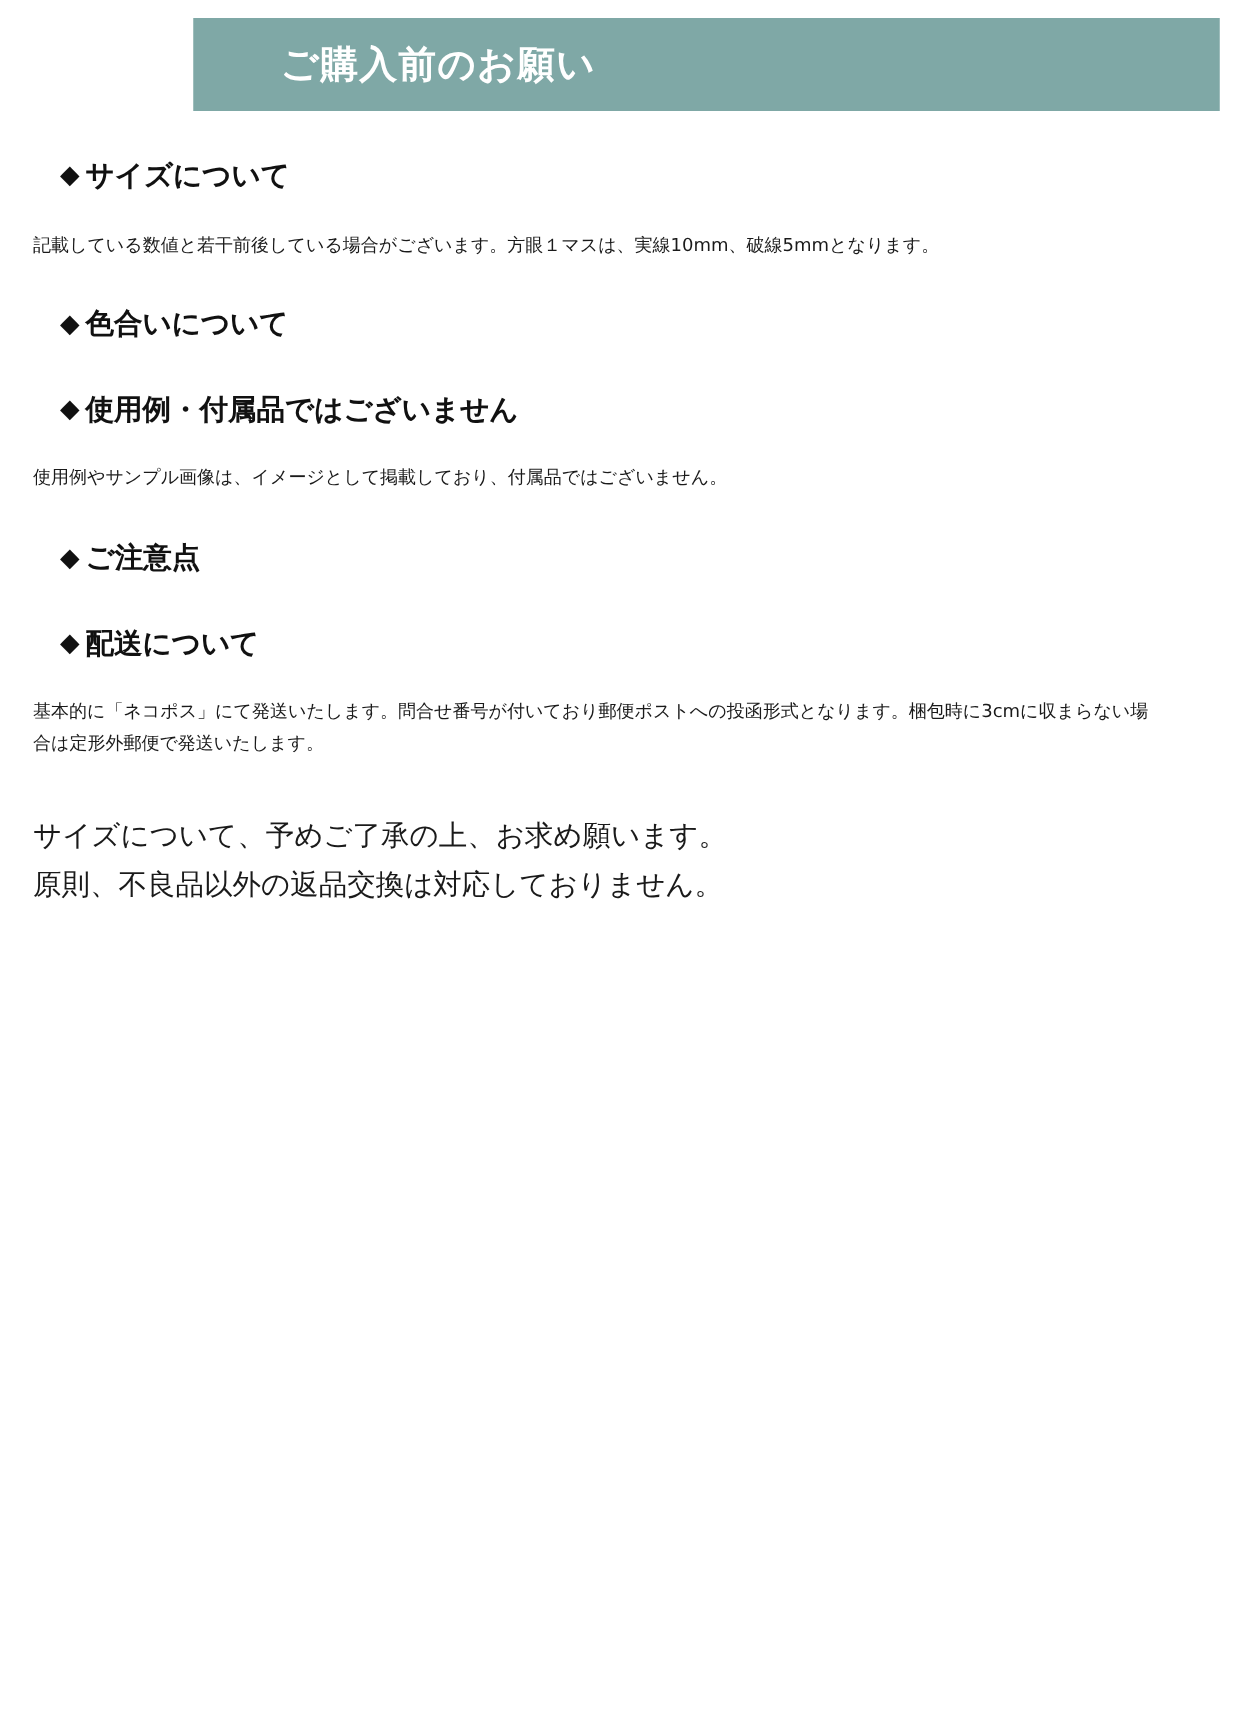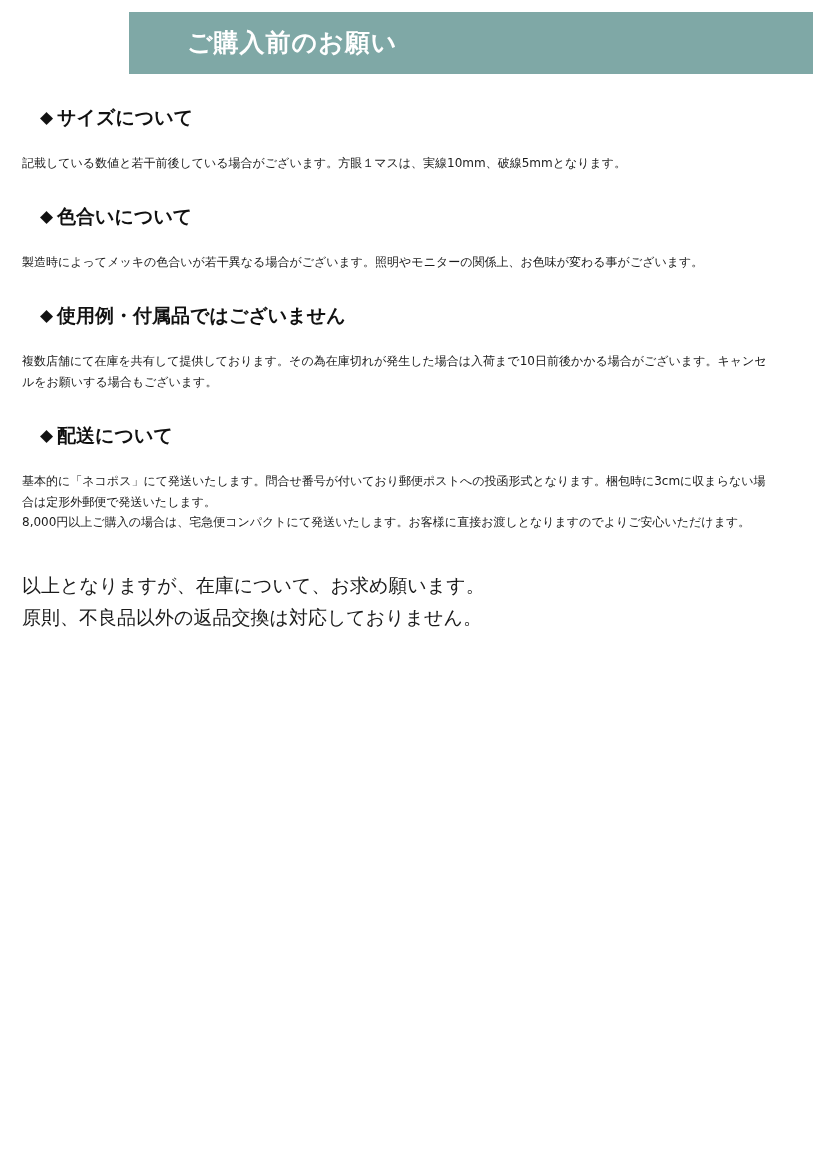--- a/index.html
+++ b/index.html
@@ -110,49 +110,48 @@
       </div>
       <div class="sec-body">
         <p>記載している数値と若干前後している場合がございます。方眼１マスは、実線10mm、破線5mmとなります。</p>
       </div>
     </div>
 
     <div class="section">
       <div class="sec-head">
         <span class="dia">◆</span><span>色合いについて</span>
       </div>
-      <div class="sec-body">
-        <p>製造時によってメッキの色合いが若干異なる場合がございます。照明やモニターの関係上、お色味が変わる事がございます。</p>
-      </div>
     </div>
 
     <div class="section">
       <div class="sec-head">
         <span class="dia">◆</span><span>使用例・付属品ではございません</span>
       </div>
+      <div class="sec-body">
+        <p>使用例やサンプル画像は、イメージとして掲載しており、付属品ではございません。</p>
+      </div>
     </div>
 
     <div class="section">
+      <div class="sec-head">
+        <span class="dia">◆</span><span>ご注意点</span>
+      </div>
     </div>
 
     <div class="section">
-      <div class="sec-body">
-        <p>複数店舗にて在庫を共有して提供しております。その為在庫切れが発生した場合は入荷まで10日前後かかる場合がございます。キャンセルをお願いする場合もございます。</p>
-      </div>
     </div>
 
     <div class="section">
       <div class="sec-head">
         <span class="dia">◆</span><span>配送について</span>
       </div>
       <div class="sec-body">
         <p>基本的に「ネコポス」にて発送いたします。問合せ番号が付いており郵便ポストへの投函形式となります。梱包時に3cmに収まらない場合は定形外郵便で発送いたします。</p>
-        <p>8,000円以上ご購入の場合は、宅急便コンパクトにて発送いたします。お客様に直接お渡しとなりますのでよりご安心いただけます。</p>
       </div>
     </div>
 
     <div class="closing">
-      <p>以上となりますが、在庫について、お求め願います。</p>
+      <p>サイズについて、予めご了承の上、お求め願います。</p>
       <p>原則、不良品以外の返品交換は対応しておりません。</p>
     </div>
 
   </div>
 </div>
 
 </body></html>

